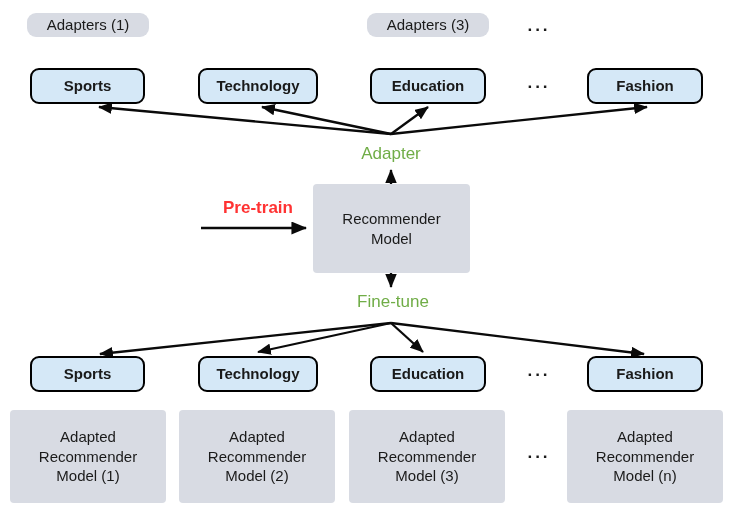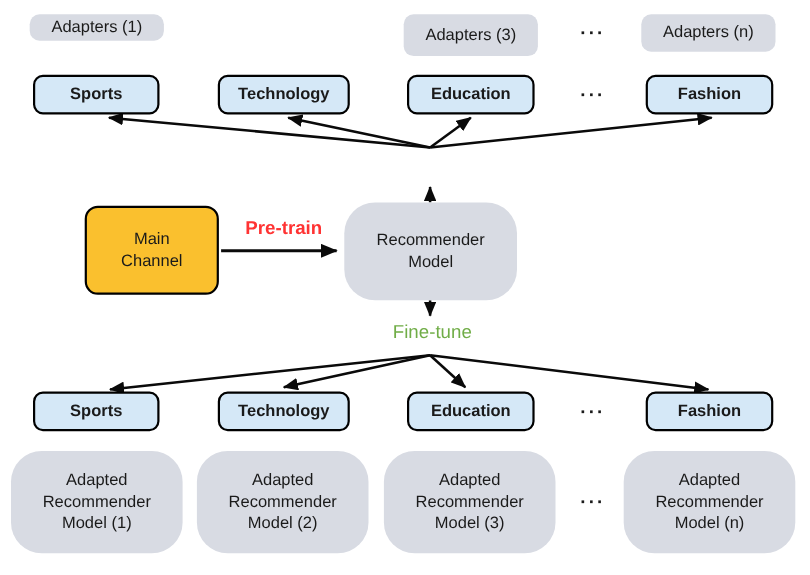--- a/index.html
+++ b/index.html
@@ -15,21 +15,21 @@
   .stage{
     position:relative;width:736px;height:523px;background:#ffffff;
     font-family:"Liberation Sans", sans-serif;color:var(--text);overflow:hidden;
   }
   .stage svg.arrows{position:absolute;left:0;top:0;z-index:1;}
   .box{
     position:absolute;z-index:2;display:flex;align-items:center;justify-content:center;
     text-align:center;font-size:15px;line-height:1.3;white-space:pre-line;box-sizing:border-box;
   }
   .box.gray{background:var(--box-gray);border-radius:9px;}
-  .box.graybig{background:var(--box-gray);border-radius:28px;}
+  .box.graybig{background:var(--box-gray);border-radius:4px;}
   .box.blue{background:var(--box-blue);border:2.5px solid #000;border-radius:9px;font-weight:bold;}
   .box.orange{background:var(--box-orange);border:2.5px solid #000;border-radius:12px;}
   .label{
     position:absolute;z-index:2;text-align:center;font-size:17px;white-space:nowrap;
   }
   .label.green{color:var(--green);}
   .label.red{color:var(--red);font-weight:bold;}
   .dots{
     position:absolute;z-index:2;font-size:17px;font-weight:bold;letter-spacing:2px;
     color:#1a1a1a;text-align:center;
@@ -57,33 +57,31 @@
 
     <line x1="201" y1="228" x2="306" y2="228" stroke="#0a0a0a" stroke-width="2.6" marker-end="url(#ah)"></line>
 
     <line x1="391" y1="323" x2="100" y2="354" stroke="#0a0a0a" stroke-width="2.3" marker-end="url(#ah)"></line>
     <line x1="391" y1="323" x2="258" y2="352" stroke="#0a0a0a" stroke-width="2.3" marker-end="url(#ah)"></line>
     <line x1="391" y1="323" x2="423" y2="352" stroke="#0a0a0a" stroke-width="2.3" marker-end="url(#ah)"></line>
     <line x1="391" y1="323" x2="644" y2="354" stroke="#0a0a0a" stroke-width="2.3" marker-end="url(#ah)"></line>
   </svg>
 
   <div class="box gray" style="left:27px;top:13px;width:122px;height:24px">Adapters (1)</div>
-  <div class="box gray" style="left:367px;top:13px;width:122px;height:38px">Adapters (3)</div>
+  <div class="box gray" style="left:367px;top:13px;width:122px;height:24px">Adapters (3)</div>
   <div class="dots" style="left:514px;top:20px;width:50px">···</div>
-  <div class="box gray" style="left:583px;top:13px;width:122px;height:34px">Adapters (n)</div>
 
   <div class="box blue" style="left:30px;top:68px;width:115px;height:36px">Sports</div>
   <div class="box blue" style="left:198px;top:68px;width:120px;height:36px">Technology</div>
   <div class="box blue" style="left:370px;top:68px;width:116px;height:36px">Education</div>
   <div class="dots" style="left:514px;top:77px;width:50px">···</div>
   <div class="box blue" style="left:587px;top:68px;width:116px;height:36px">Fashion</div>
 
+  <div class="label green" style="left:341px;top:144px;width:100px">Adapter</div>
 
-  <div class="box orange" style="left:77px;top:187px;width:122px;height:81px">Main
-Channel</div>
 
   <div class="label red" style="left:208px;top:198px;width:100px">Pre-train</div>
 
   <div class="box graybig" style="left:313px;top:184px;width:157px;height:89px">Recommender
 Model</div>
 
   <div class="label green" style="left:341px;top:292px;width:104px">Fine-tune</div>
 
   <div class="box blue" style="left:30px;top:356px;width:115px;height:36px">Sports</div>
   <div class="box blue" style="left:198px;top:356px;width:120px;height:36px">Technology</div>

